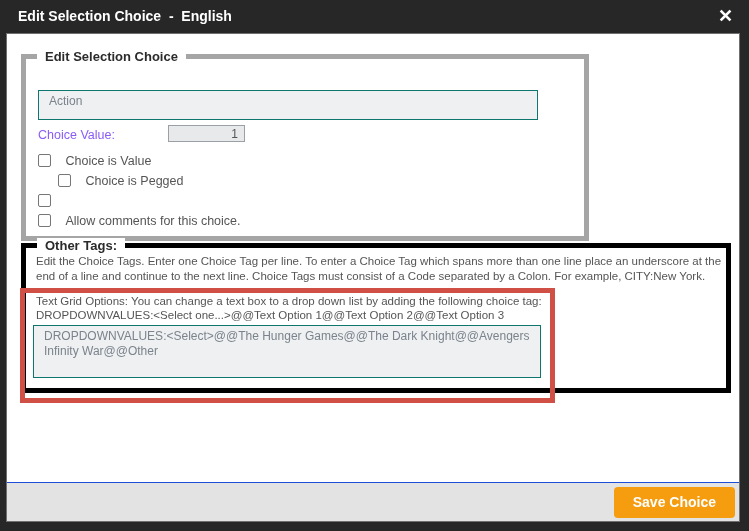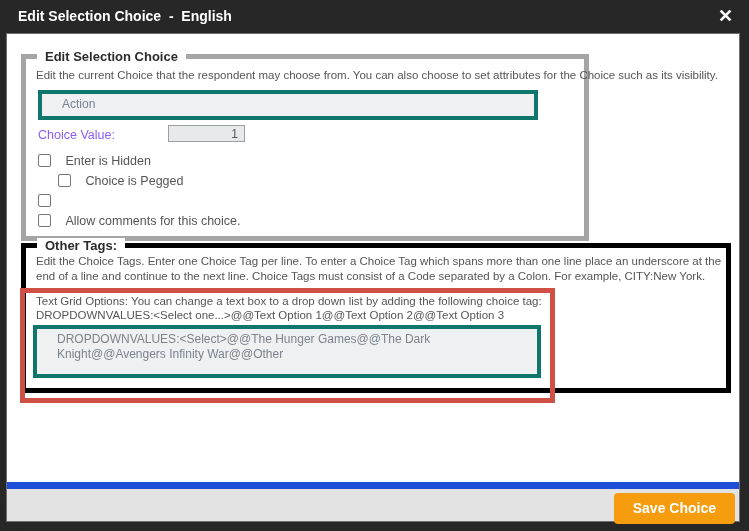--- a/index.html
+++ b/index.html
@@ -52,24 +52,24 @@
   }
 
   .desc {
     position: absolute; font-size: 11.5px; color: #555555; line-height: 15px;
   }
   .fs-edit .desc { left: 10px; top: 9px; width: 692px; }
   .fs-tags .desc { left: 10px; top: 6px; width: 690px; }
 
   textarea.box {
     position: absolute; resize: none; overflow: hidden;
-    background: #eef0f2; border: 4px solid #0f766e;
+    background: #eef0f2; border: 1px solid #0f766e;
     font-family: "Liberation Sans", sans-serif;
     font-size: 12px; color: #7b838c; line-height: 15px;
-    padding: 3px 20px; outline: none;
+    padding: 3px 10px; outline: none;
   }
   .ta-choice { left: 12px; top: 31px; width: 500px; height: 30px; }
   .ta-tags   { left: 7px;  top: 77px; width: 508px; height: 53px; color: #6f7780; }
 
   .value-row { position: absolute; left: 12px; top: 66px; height: 18px; }
   .value-row .lbl {
     font-size: 12.5px; color: #8b5cf6; line-height: 18px;
   }
   .value-input {
     position: absolute; left: 130px; top: 0; width: 77px; height: 17px;
@@ -100,21 +100,21 @@
 
   .red-highlight {
     position: absolute; left: 13px; top: 254px; width: 535px; height: 115px;
     border: 5px solid #d15046; z-index: 6; pointer-events: none;
     background: transparent;
   }
 
   
   .footer {
     position: absolute; left: 0; bottom: 0; width: 100%; height: 39px;
-    background: #e3e3e3; border-top: 7px solid #1d4ed8;
+    background: #e3e3e3; border-top: 1px solid #1d4ed8;
   }
   .save-btn {
     position: absolute; right: 4px; top: 4px; height: 31px;
     padding: 0 19px; border: none; border-radius: 4px;
     background: #f59c0f; color: #ffffff;
     font-family: "Liberation Sans", sans-serif;
     font-size: 14px; font-weight: 700; line-height: 31px; cursor: pointer;
   }
 </style>
 </head>
@@ -124,32 +124,31 @@
 
   <div class="titlebar">
     <div class="title">Edit Selection Choice  -  English</div>
     <div class="close">✕</div>
   </div>
 
   <div class="content">
 
     <div class="fieldset fs-edit">
       <span class="legend">Edit Selection Choice</span>
-      <div class="desc">Edit the current Choice that the respondent may choose from. You can also choose to set attributes for the Choice such as its visibility.</div>
 
       <textarea class="box ta-choice" readonly="" style="">Action</textarea>
 
       <div class="value-row">
         <span class="lbl">Choice Value:</span>
         <input class="value-input" type="text" readonly="" value="1" style="">
       </div>
 
       <div class="cb-row cb-1">
         <span class="cb"></span>
-        <span class="cb-label">Enter is Hidden</span>
+        <span class="cb-label">Choice is Value</span>
       </div>
       <div class="cb-row cb-2">
         <span class="cb"></span>
         <span class="cb-label">Choice is Pegged</span>
       </div>
       <div class="cb-row cb-3">
         <span class="cb"></span>
       </div>
       <div class="cb-row cb-4">
         <span class="cb"></span>

